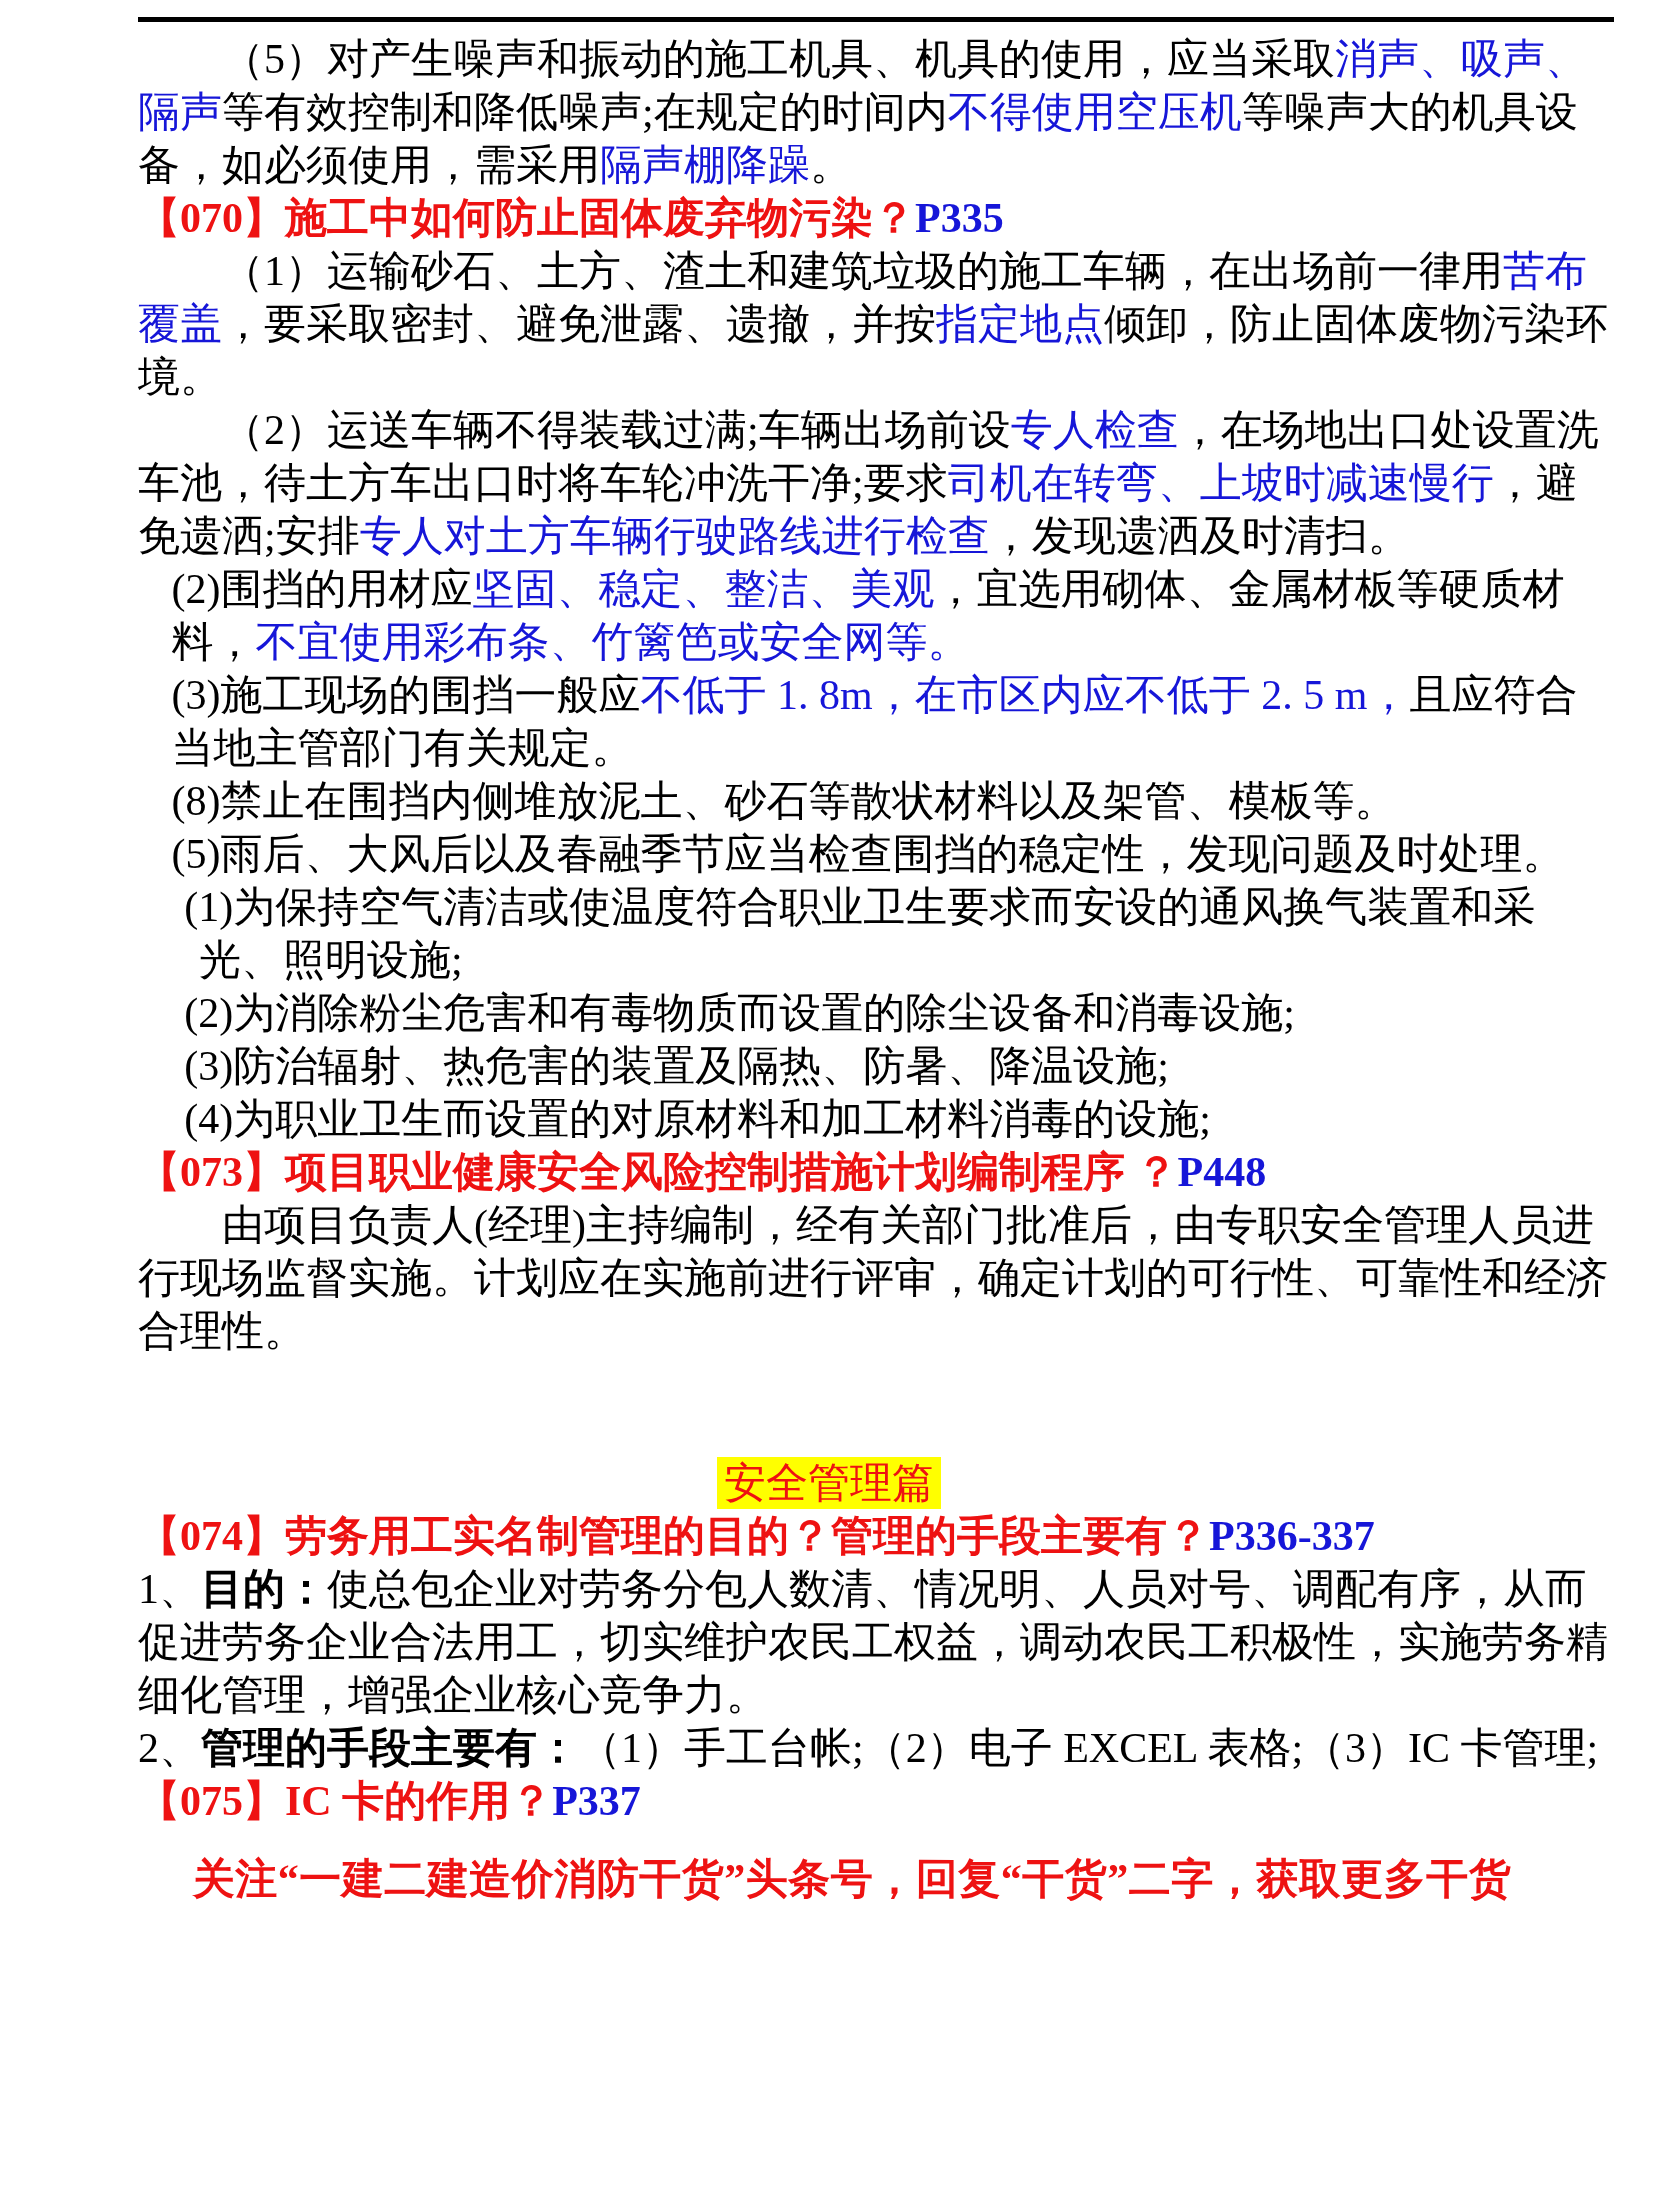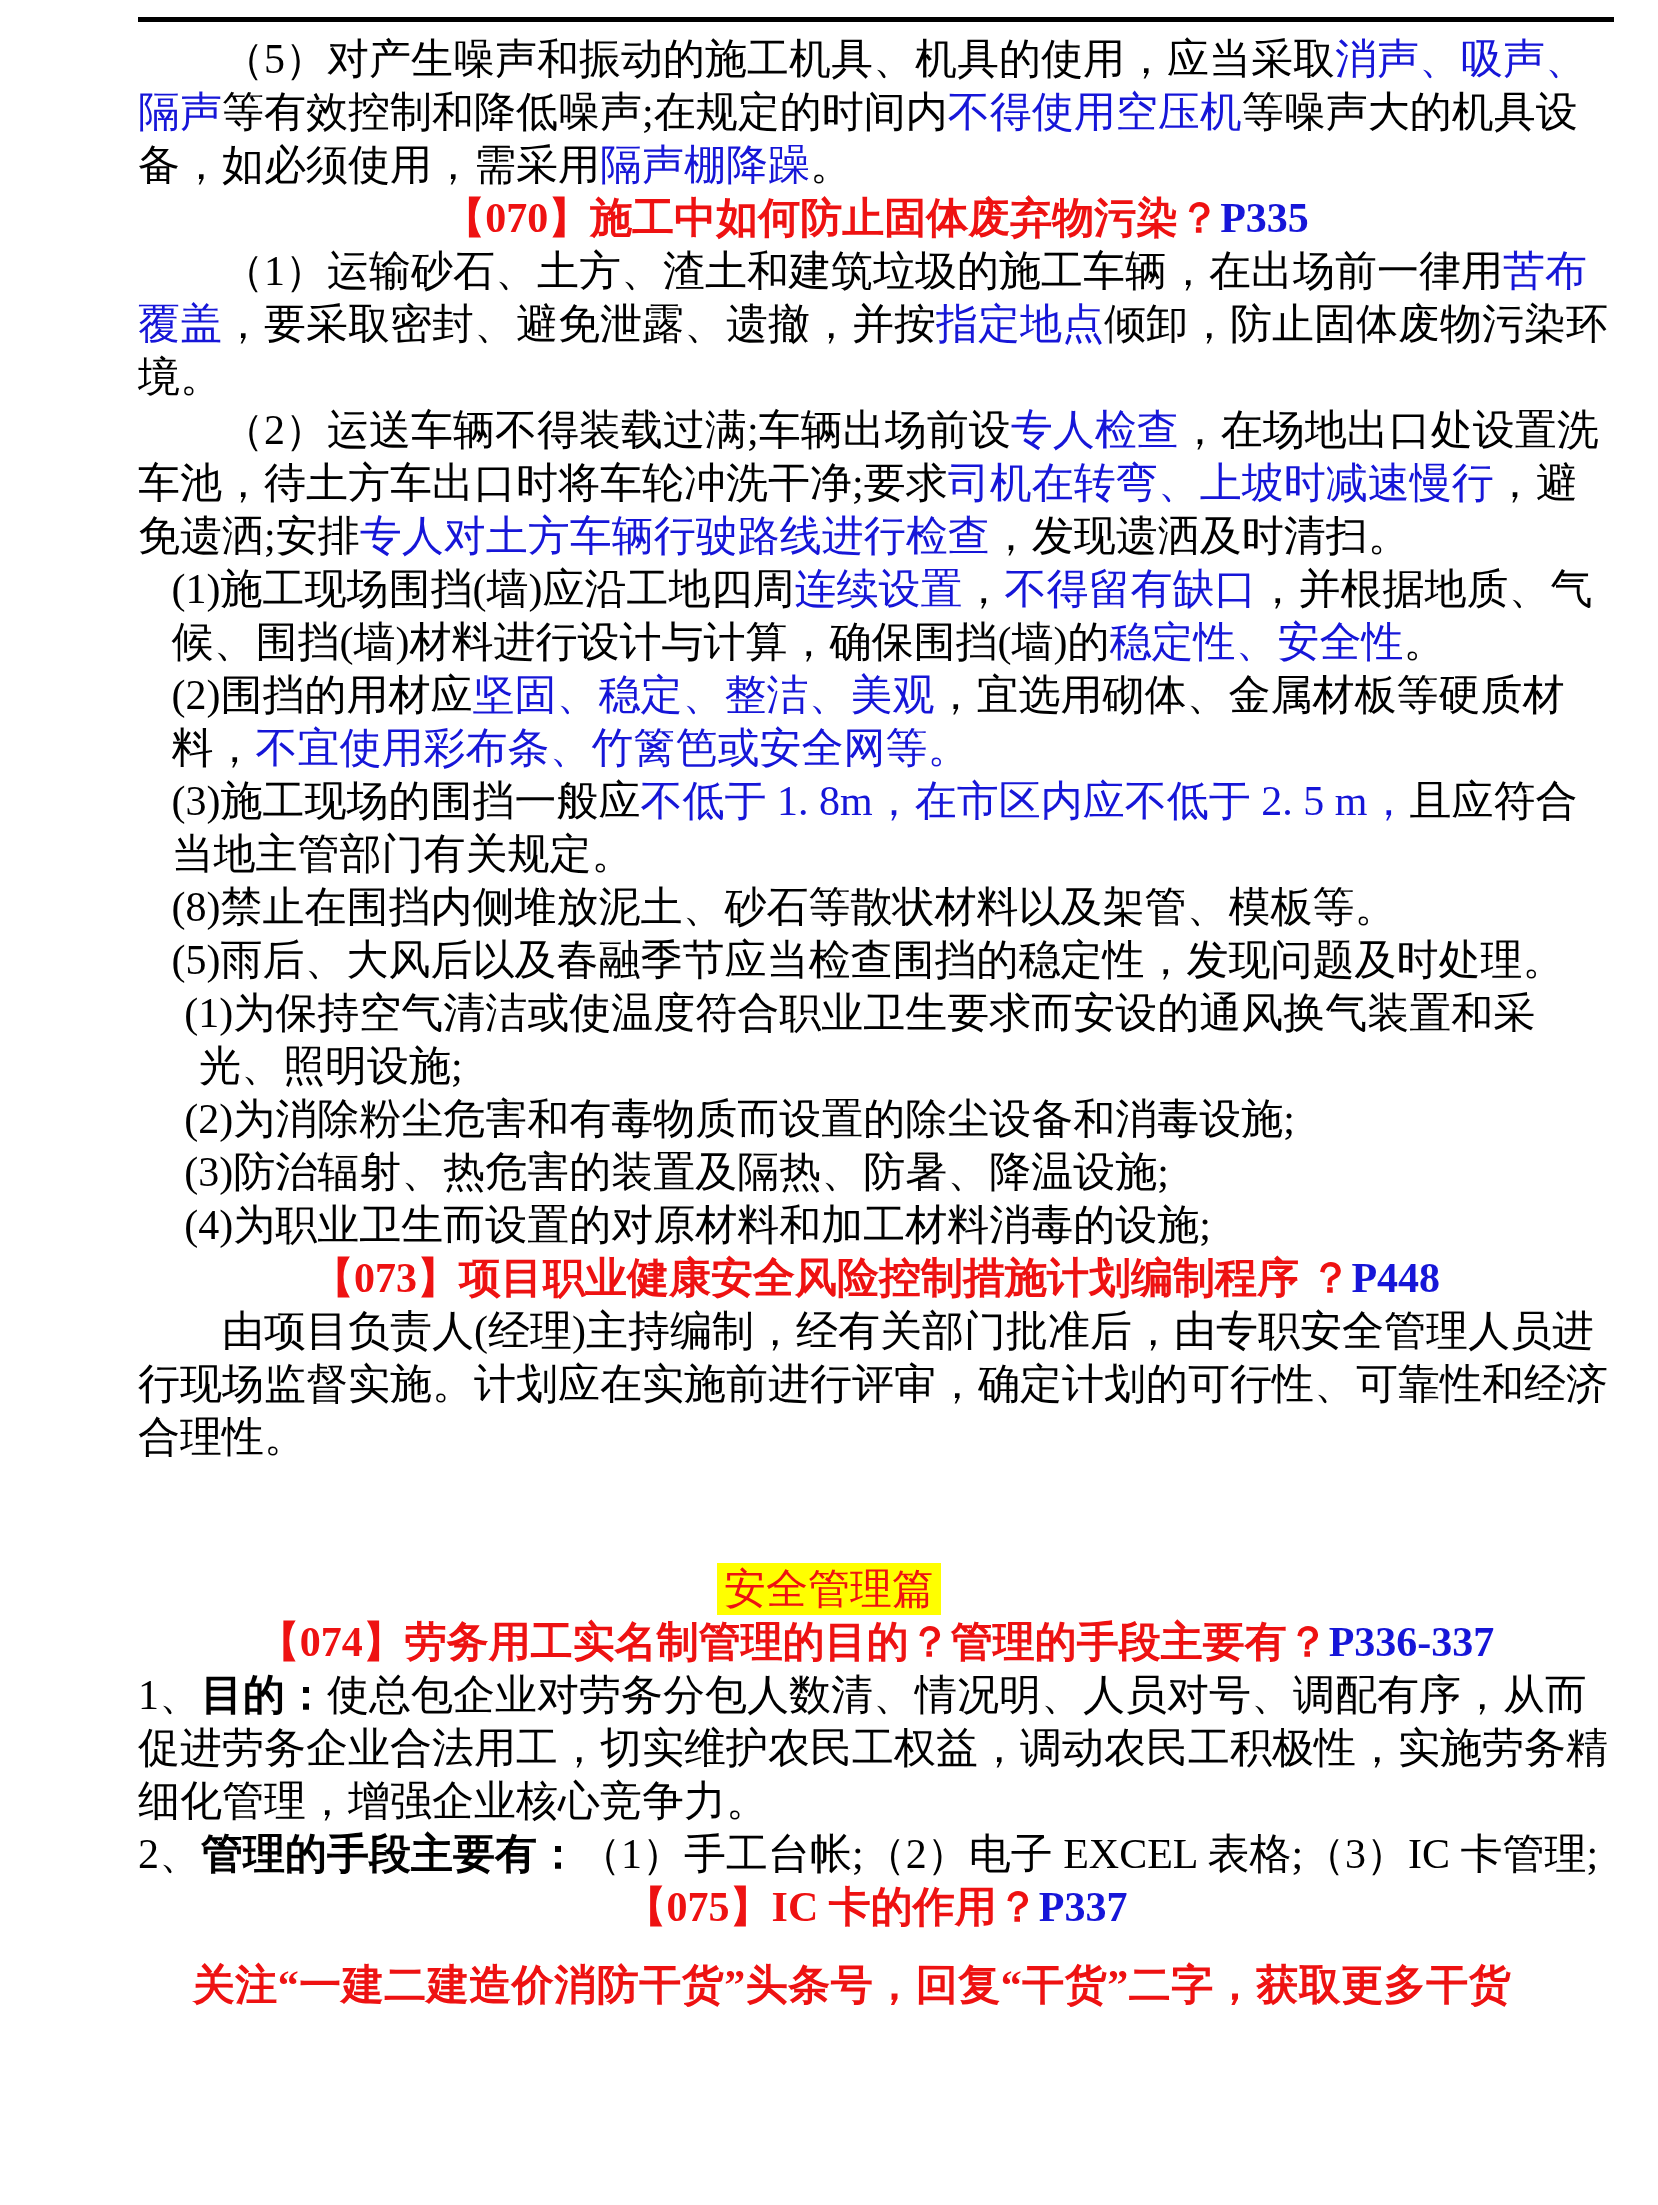--- a/index.html
+++ b/index.html
@@ -16,21 +16,21 @@
     padding:17px 44px 0 138px;
     font-family:"Liberation Serif","DejaVu Serif",serif;
     color:var(--ink);
   }
   .rule{height:4.8px;background:#000;margin:0 0 11.5px 0;}
   .doc p{margin:0;font-size:42px;line-height:53px;color:var(--ink);}
   .p2{text-indent:2em;}
   .first{margin-top:7.6px;}
   .i071{padding-left:.8em;}
   .i072{padding-left:1.45em;text-indent:-.35em;}
-  .hd{font-weight:bold;text-align:center;}
+  .hd{font-weight:bold;}
   .c-b{color:var(--blue);}
   .c-r{color:var(--red);}
   .bold{font-weight:bold;}
   .sec-title{
     text-align:center;
     margin-left:-138px !important;margin-right:-44px !important;
     margin-top:99px !important;
     font-weight:normal;font-size:43px;
   }
   .sec-title .c-r{background:var(--hl);padding:2.9px 6.7px;}
@@ -43,21 +43,20 @@
 </style>
 </head>
 <body>
 
 <div class="rule"></div>
 <div class="doc">
     <p class="p2 first"><span>（5）对产生噪声和振动的施工机具、机具的使用，应当采取</span><span class="c-b">消声、吸声、隔声</span><span>等有效控制和降低噪声;在规定的时间内</span><span class="c-b">不得使用空压机</span><span>等噪声大的机具设备，如必须使用，需采用</span><span class="c-b">隔声棚降躁</span><span>。</span></p>
     <p class="hd"><span class="c-r">【070】施工中如何防止固体废弃物污染？</span><span class="c-b">P335</span></p>
     <p class="p2"><span>（1）运输砂石、土方、渣土和建筑垃圾的施工车辆，在出场前一律用</span><span class="c-b">苦布覆盖</span><span>，要采取密封、避免泄露、遗撤，并按</span><span class="c-b">指定地点</span><span>倾卸，防止固体废物污染环境。</span></p>
     <p class="p2"><span>（2）运送车辆不得装载过满;车辆出场前设</span><span class="c-b">专人检查</span><span>，在场地出口处设置洗车池，待土方车出口时将车轮冲洗干净;要求</span><span class="c-b">司机在转弯、上坡时减速慢行</span><span>，避免遗洒;安排</span><span class="c-b">专人对土方车辆行驶路线进行检查</span><span>，发现遗洒及时清扫。</span></p>
-    <p class="i071"><span>(1)施工现场围挡(墙)应沿工地四周</span><span class="c-b">连续设置</span><span>，</span><span class="c-b">不得留有缺口</span><span>，并根据地质、气候、围挡(墙)材料进行设计与计算，确保围挡(墙)的</span><span class="c-b">稳定性、安全性</span><span>。</span></p>
     <p class="i071"><span>(2)围挡的用材应</span><span class="c-b">坚固、稳定、整洁、美观</span><span>，宜选用砌体、金属材板等硬质材料，</span><span class="c-b">不宜使用彩布条、竹篱笆或安全网等。</span></p>
     <p class="i071"><span>(3)施工现场的围挡一般应</span><span class="c-b">不低于 1. 8m，在市区内应不低于 2. 5 m，</span><span>且应符合当地主管部门有关规定。</span></p>
     <p class="i071"><span>(8)禁止在围挡内侧堆放泥土、砂石等散状材料以及架管、模板等。</span></p>
     <p class="i071"><span>(5)雨后、大风后以及春融季节应当检查围挡的稳定性，发现问题及时处理。</span></p>
     <p class="i072"><span>(1)为保持空气清洁或使温度符合职业卫生要求而安设的通风换气装置和采光、照明设施;</span></p>
     <p class="i072"><span>(2)为消除粉尘危害和有毒物质而设置的除尘设备和消毒设施;</span></p>
     <p class="i072"><span>(3)防治辐射、热危害的装置及隔热、防暑、降温设施;</span></p>
     <p class="i072"><span>(4)为职业卫生而设置的对原材料和加工材料消毒的设施;</span></p>
     <p class="hd"><span class="c-r">【073】项目职业健康安全风险控制措施计划编制程序 ？</span><span class="c-b">P448</span></p>
     <p class="p2"><span>由项目负责人(经理)主持编制，经有关部门批准后，由专职安全管理人员进行现场监督实施。计划应在实施前进行评审，确定计划的可行性、可靠性和经济合理性。</span></p>

